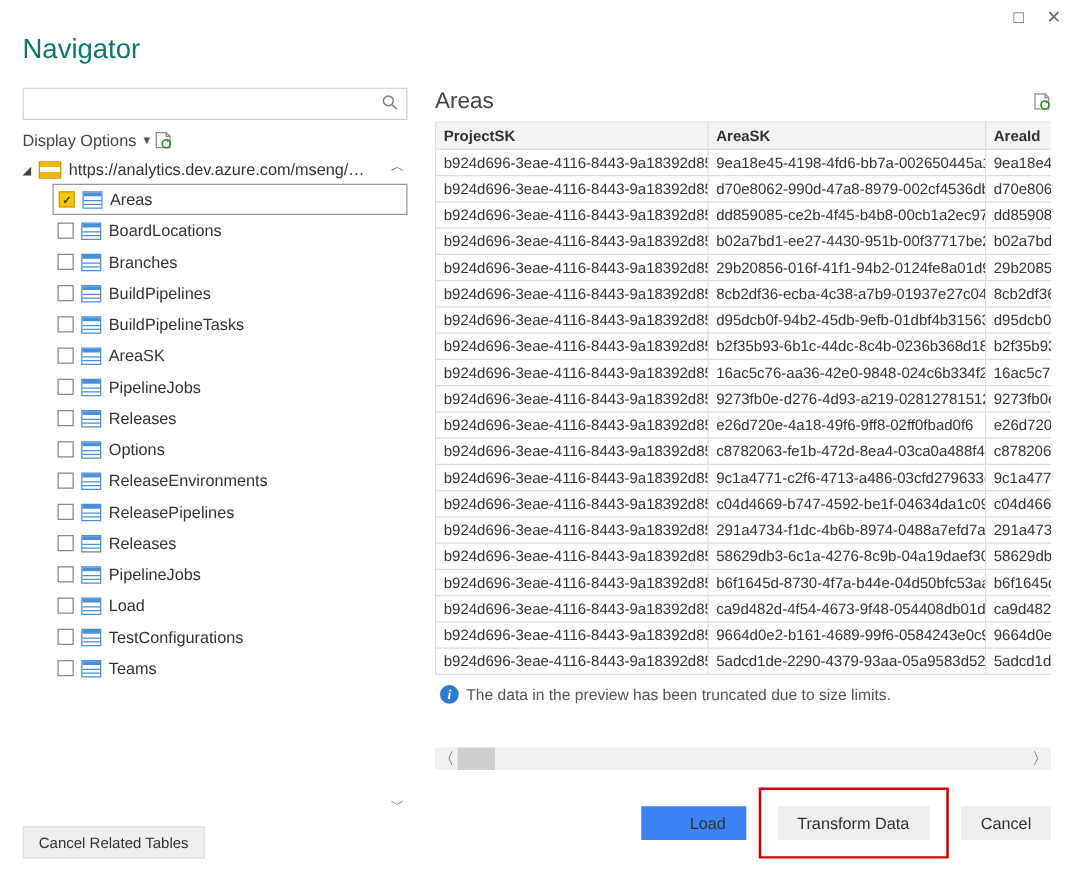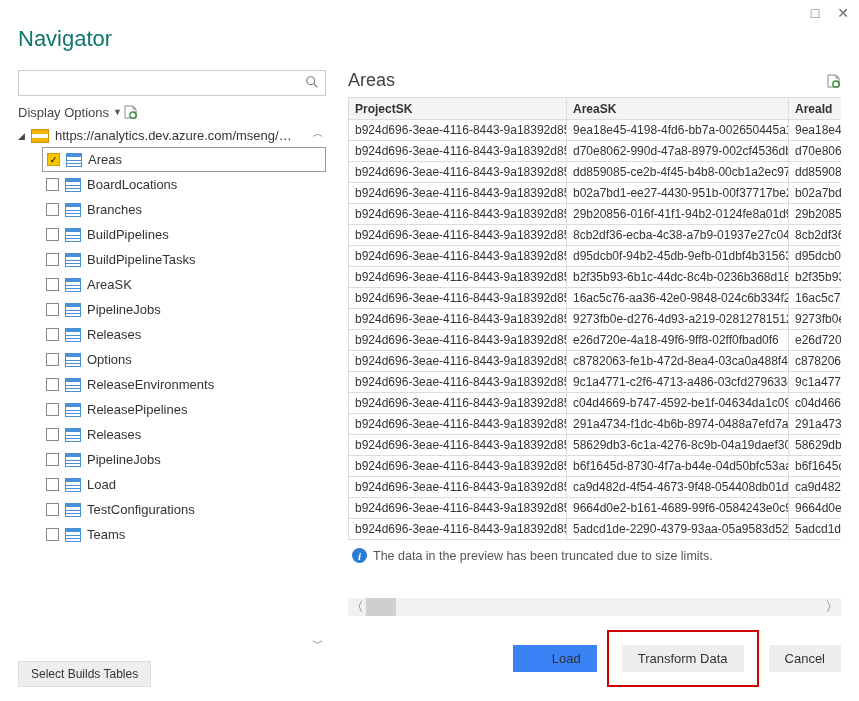--- a/index.html
+++ b/index.html
@@ -186,21 +186,21 @@
               <span class="item-label">Teams</span>
             </div>
           </div>
         <div class="tree-scroll">
           <span class="arrow">︿</span>
           <span class="arrow">﹀</span>
         </div>
       </div>
 
       <div class="select-related">
-        <button class="btn-plain">Select Builds Tables</button>
+        <button class="btn-plain">Cancel Related Tables</button>
       </div>
     </div>
 
     <div class="right-pane">
       <div class="rp-head">
         <div class="rp-title">Areas</div>
         <span class="refresh-icon">
           <svg viewBox="0 0 16 16">
               <path d="M3 2 h8 l3 3 v9 h-11 z" fill="#fff" stroke="#888" stroke-width="1"></path>
               <path d="M11 2 v3 h3" fill="none" stroke="#888"></path>

